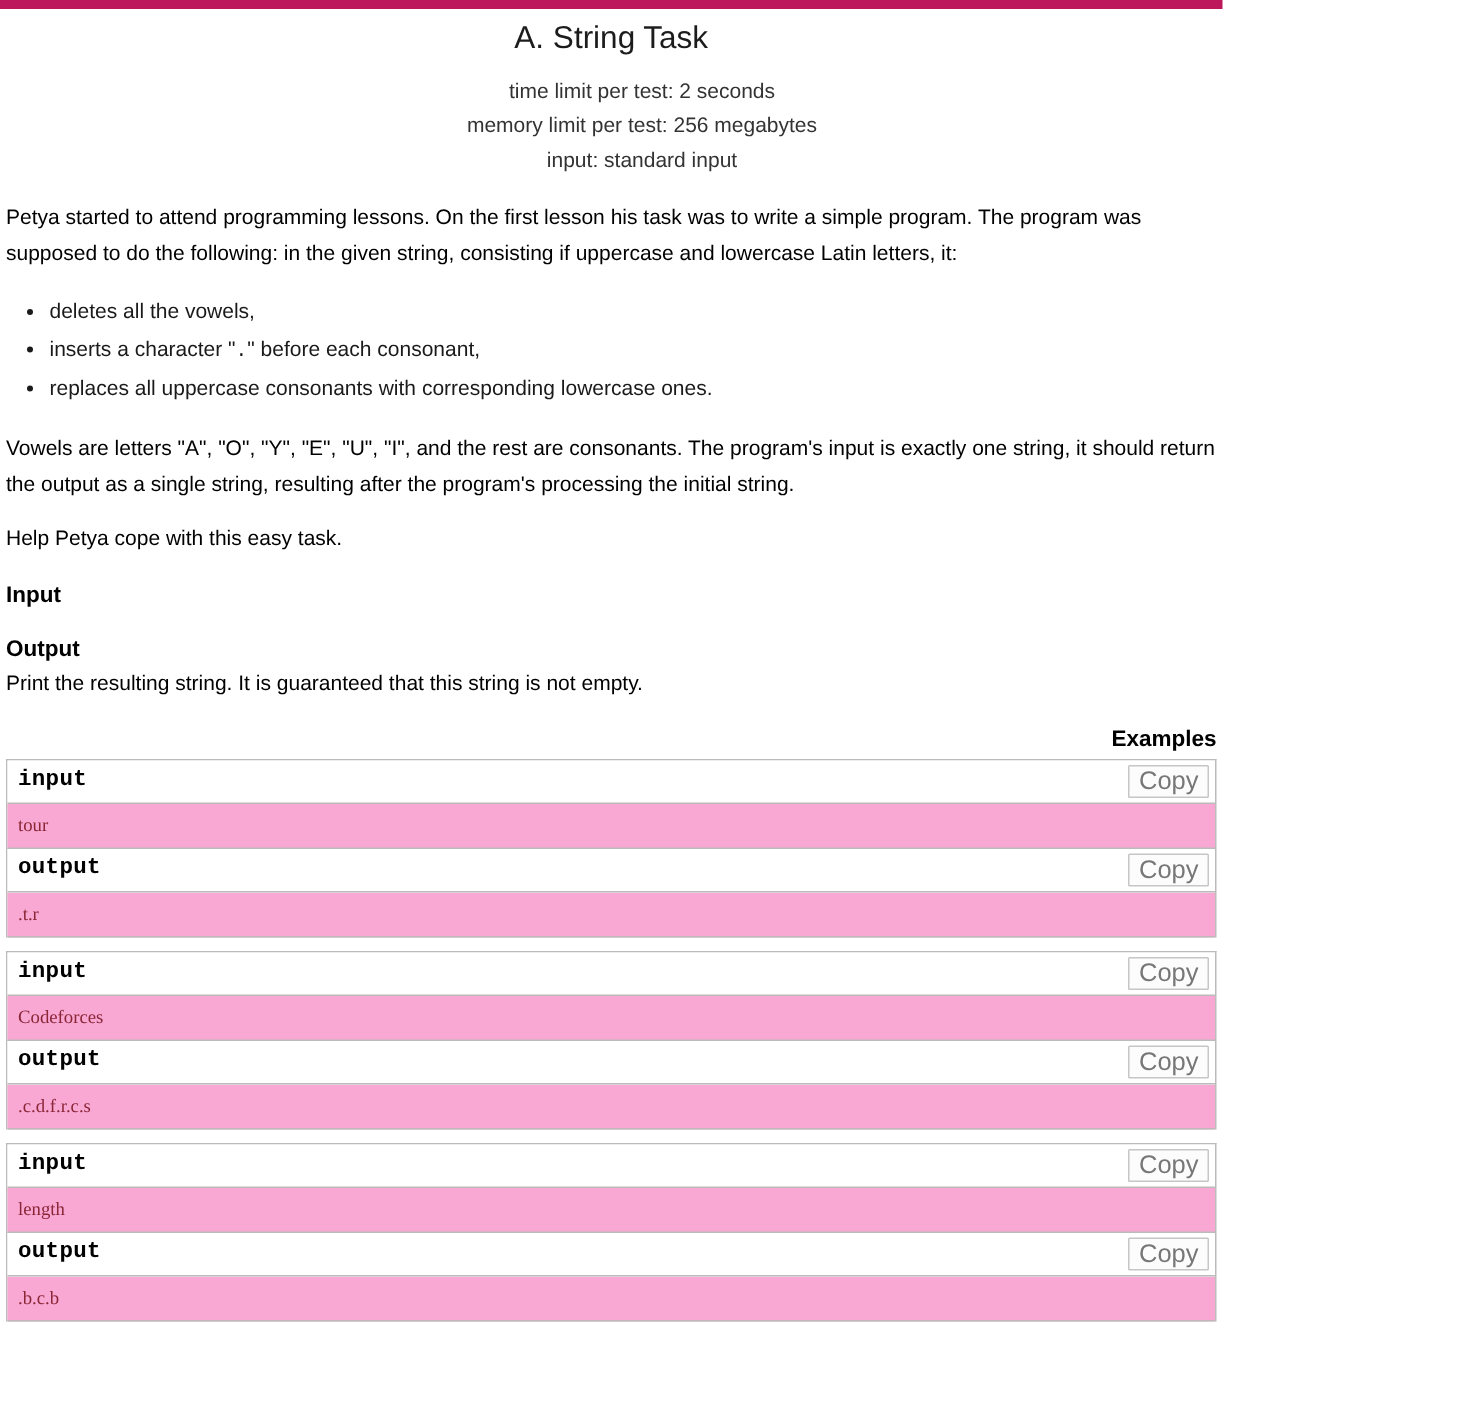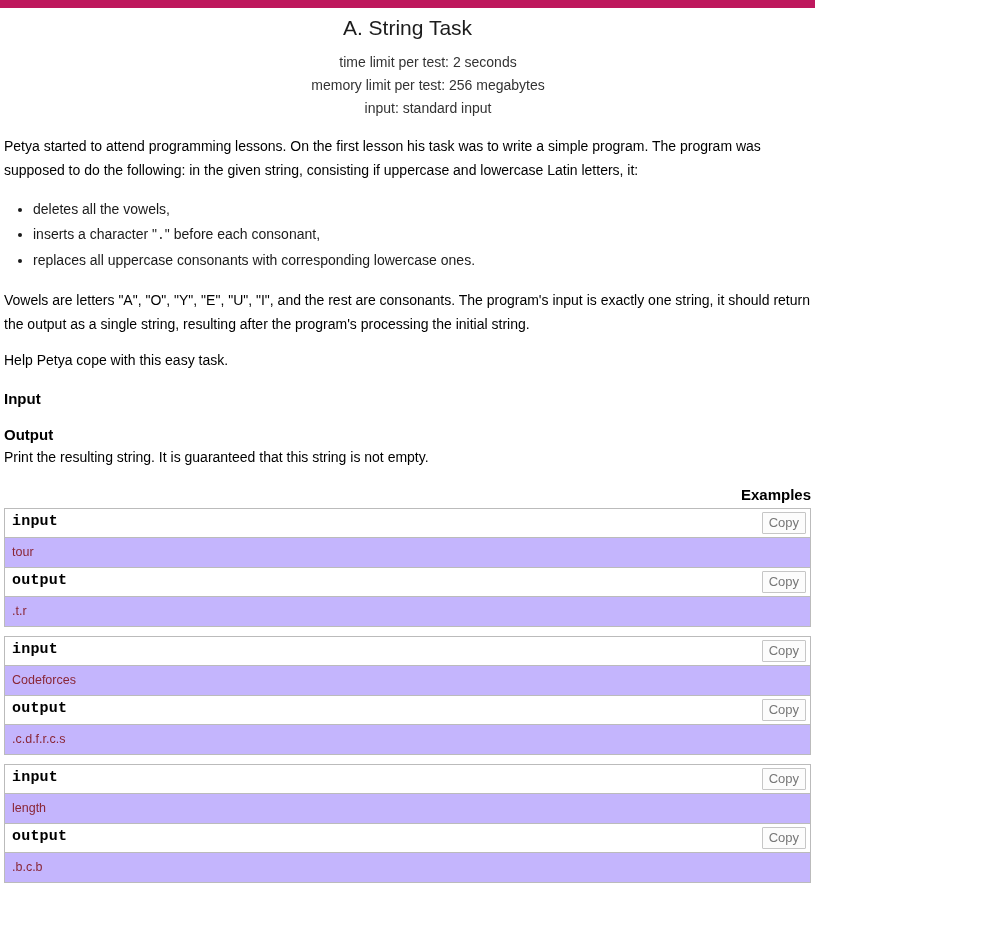--- a/index.html
+++ b/index.html
@@ -12,21 +12,21 @@
     height: 947px;
     overflow: hidden;
     font-family: "Liberation Sans", sans-serif;
     color: #000000;
     font-size: 14px;
   }
 
   .page {
     position: relative;
     width: 815px;
-    border-top: 8px solid #be185d;
+    border-top: 6px solid #be185d;
     box-sizing: border-box;
   }
 
   
   .problem-header {
     text-align: center;
     padding-top: 6px;
   }
   .problem-title {
     font-size: 21px;
@@ -117,32 +117,32 @@
     letter-spacing: 0.2px;
   }
   .copy-btn {
     position: absolute;
     right: 4px;
     top: 3px;
     border: 1px solid #c6c6c6;
     background: #fcfcfc;
     color: #777777;
     font-family: "Liberation Sans", sans-serif;
-    font-size: 13px;
+    font-size: 17px;
     line-height: 13px;
     padding: 3px 6px 4px 6px;
     border-radius: 1px;
     cursor: pointer;
   }
 
   pre.io-content {
     margin: 0;
-    background: #c4b5fd;
+    background: #f9a8d4;
     border-bottom: 1px solid #bbbbbb;
-    font-family: Liberation Sans, sans-serif;
+    font-family: Liberation Serif, serif;
     font-size: 12.5px;
     line-height: 15px;
     color: #8a2636;
     padding: 7px 0 7px 7px;
     min-height: 15px;
     white-space: pre;
     overflow: hidden;
   }
 </style>
 </head>

